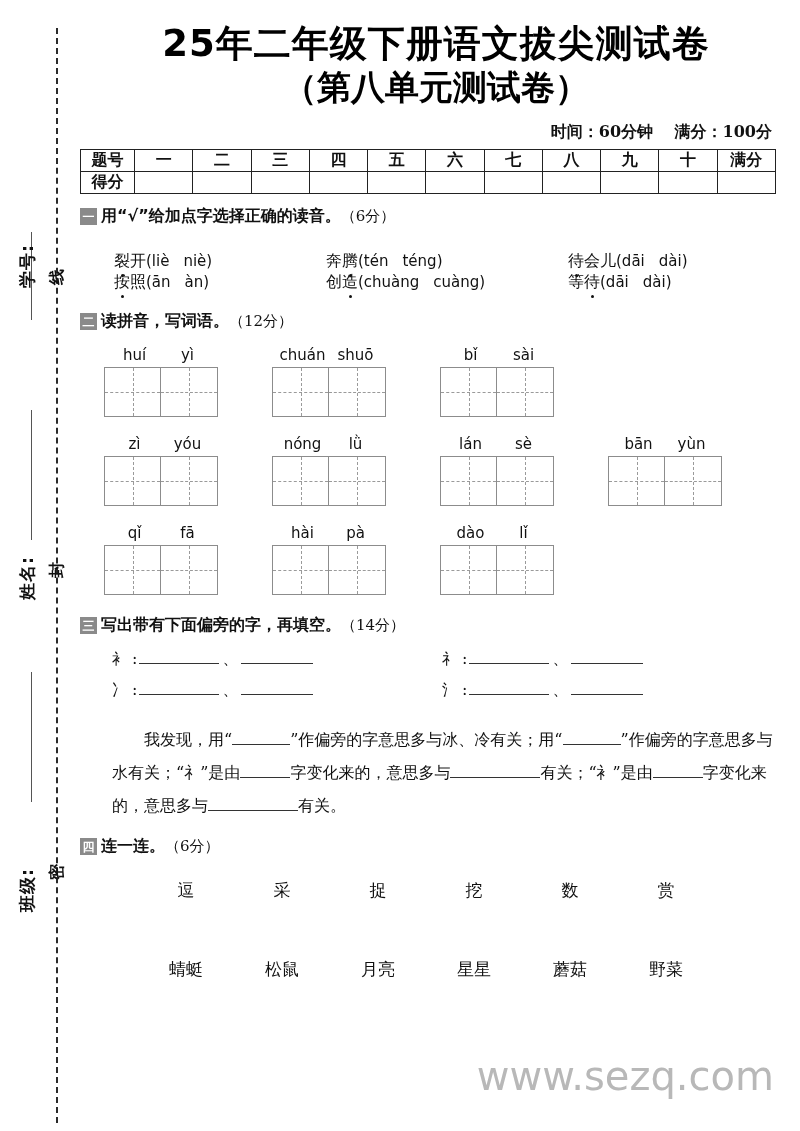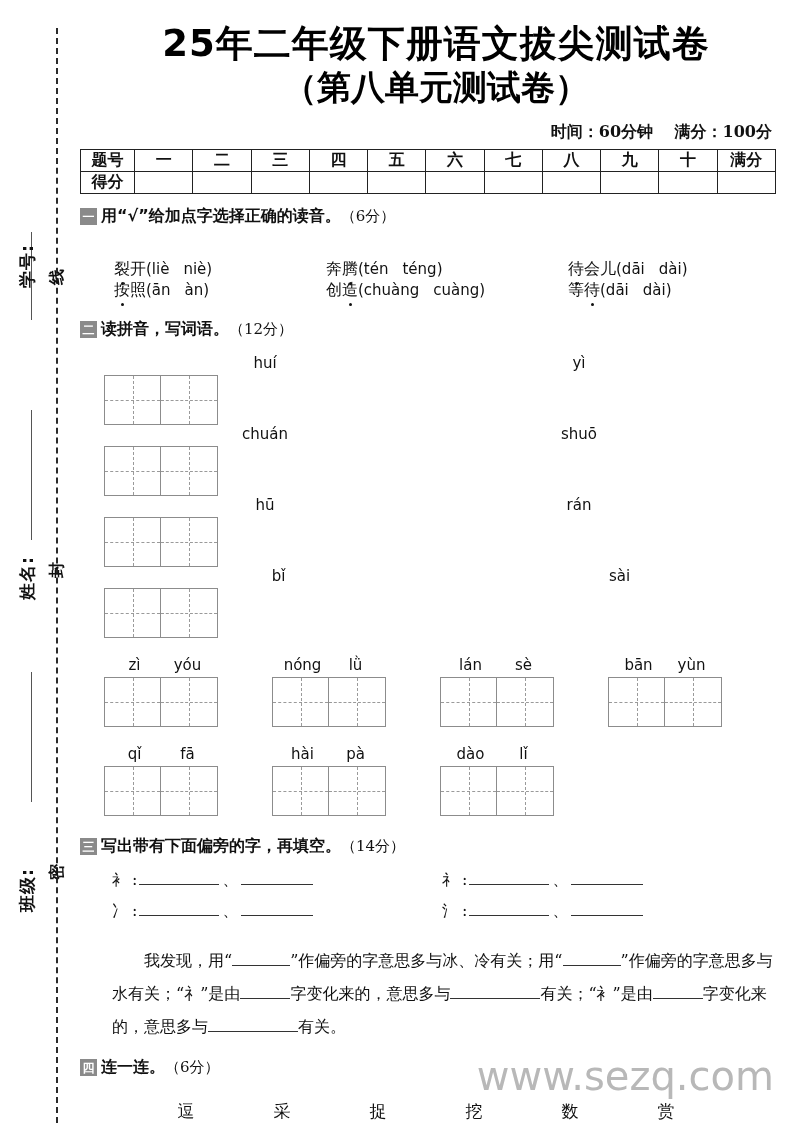--- a/index.html
+++ b/index.html
@@ -128,21 +128,21 @@
     margin-right: 4px;
     flex: 0 0 auto;
     line-height: 1;
   }
   .sec-title { font-size: 16px; }
   .sec-pts { font-size: 15px; font-family: "DejaVu Serif","Liberation Serif",serif; font-weight: normal; }
 
   
   .q1-row {
     display: flex;
-    margin-top: 32px;
+    margin-top: 24px;
     padding-left: 36px;
     font-size: 16px;
   }
   .q1-item {
     font-family: "DejaVu Serif", "Liberation Serif", serif;
     white-space: nowrap;
   }
   .q1-item .han { font-family: "DejaVu Sans", "Liberation Sans", sans-serif; font-size: 16px; }
   .dotted {
     position: relative;
@@ -360,45 +360,35 @@
       <span class="han"><span>等</span><span class="dotted">待</span></span><span class="py">(</span><span class="py">dāi</span><span class="py-gap"></span><span class="py">dài</span><span class="py">)</span>
     </div>
   </div>
 
   <div class="sec-head" style="margin-top:18px;">
     <span class="sec-num">二</span>
     <span class="sec-title">读拼音，写词语。</span>
     <span class="sec-pts">（12分）</span>
   </div>
 
-  <div class="tz-row" style="margin-top:14px;flex-direction:column;">
+  <div class="tz-row" style="margin-top:14px;">
     <div class="tz-group">
       <div class="tz-pinyin">
         <span>huí</span>
         <span>yì</span>
       </div>
       <div class="tz-boxes">
           <div class="tz-cell"></div>
           <div class="tz-cell"></div>
         </div>
     </div>
     <div class="tz-group">
       <div class="tz-pinyin">
         <span>chuán</span>
         <span>shuō</span>
-      </div>
-      <div class="tz-boxes">
-          <div class="tz-cell"></div>
-          <div class="tz-cell"></div>
-        </div>
-    </div>
-    <div class="tz-group">
-      <div class="tz-pinyin">
-        <span>hū</span>
-        <span>rán</span>
       </div>
       <div class="tz-boxes">
           <div class="tz-cell"></div>
           <div class="tz-cell"></div>
         </div>
     </div>
     <div class="tz-group">
       <div class="tz-pinyin">
         <span>bǐ</span>
         <span>sài</span>

